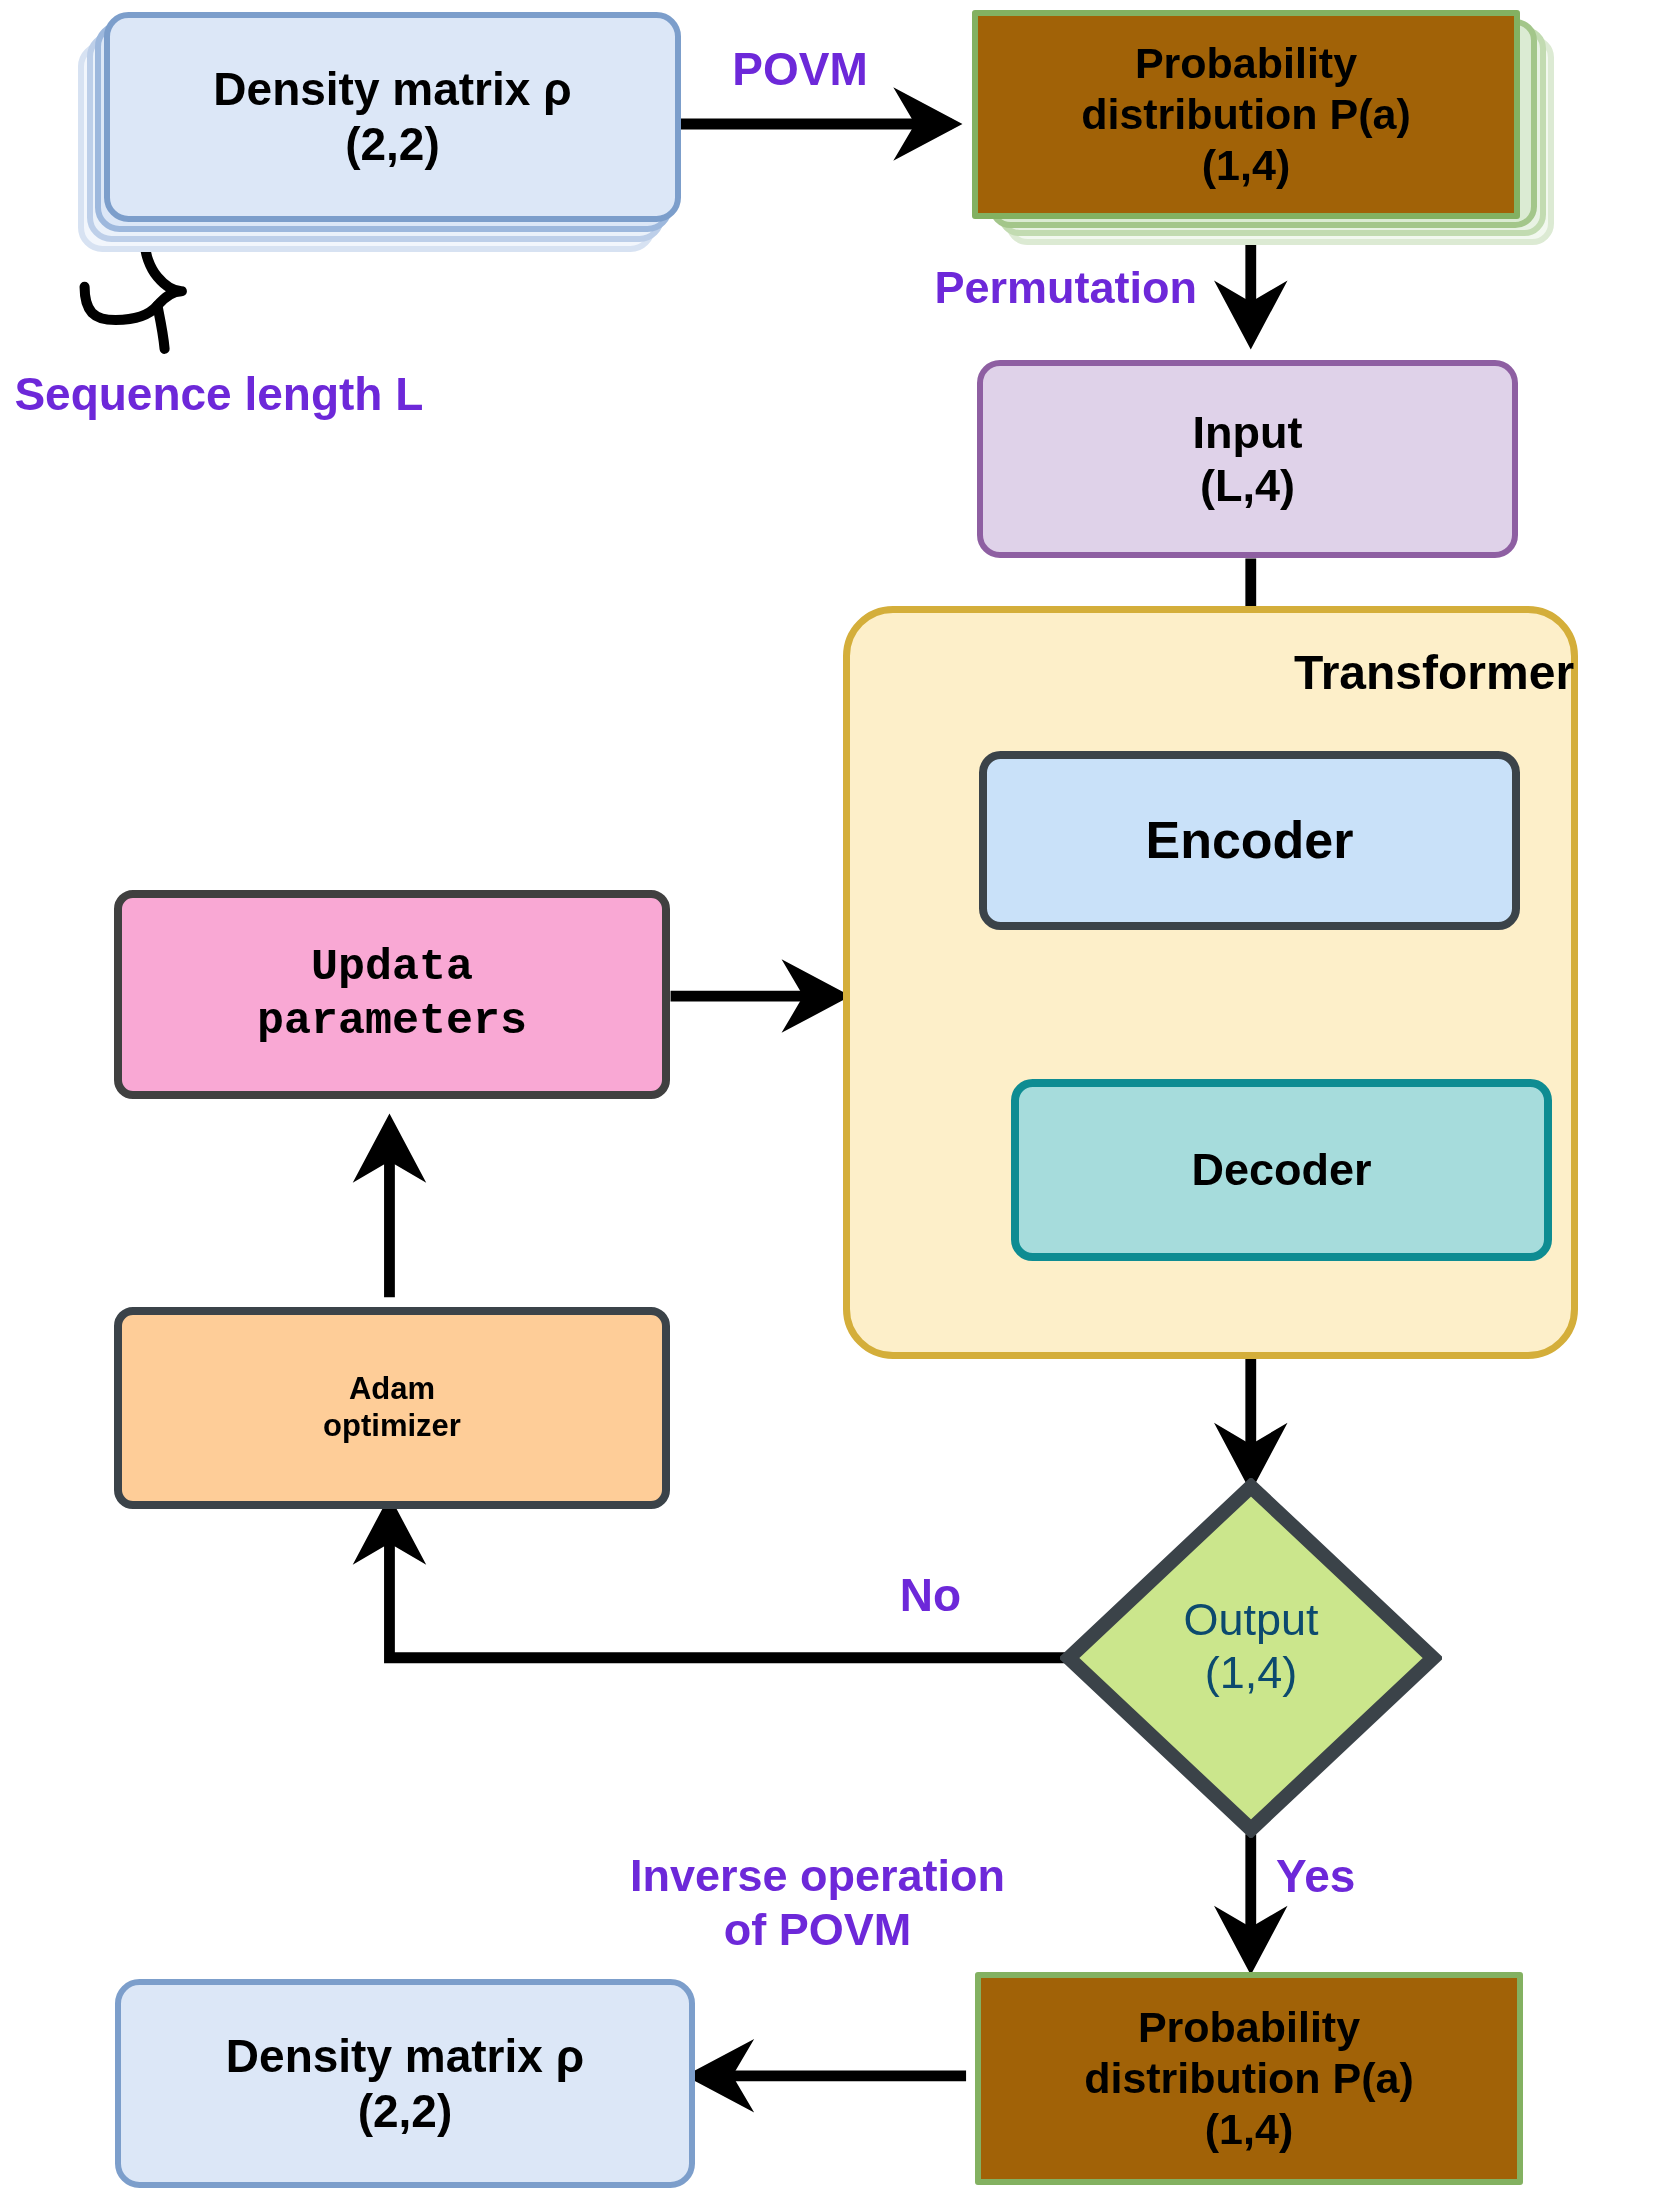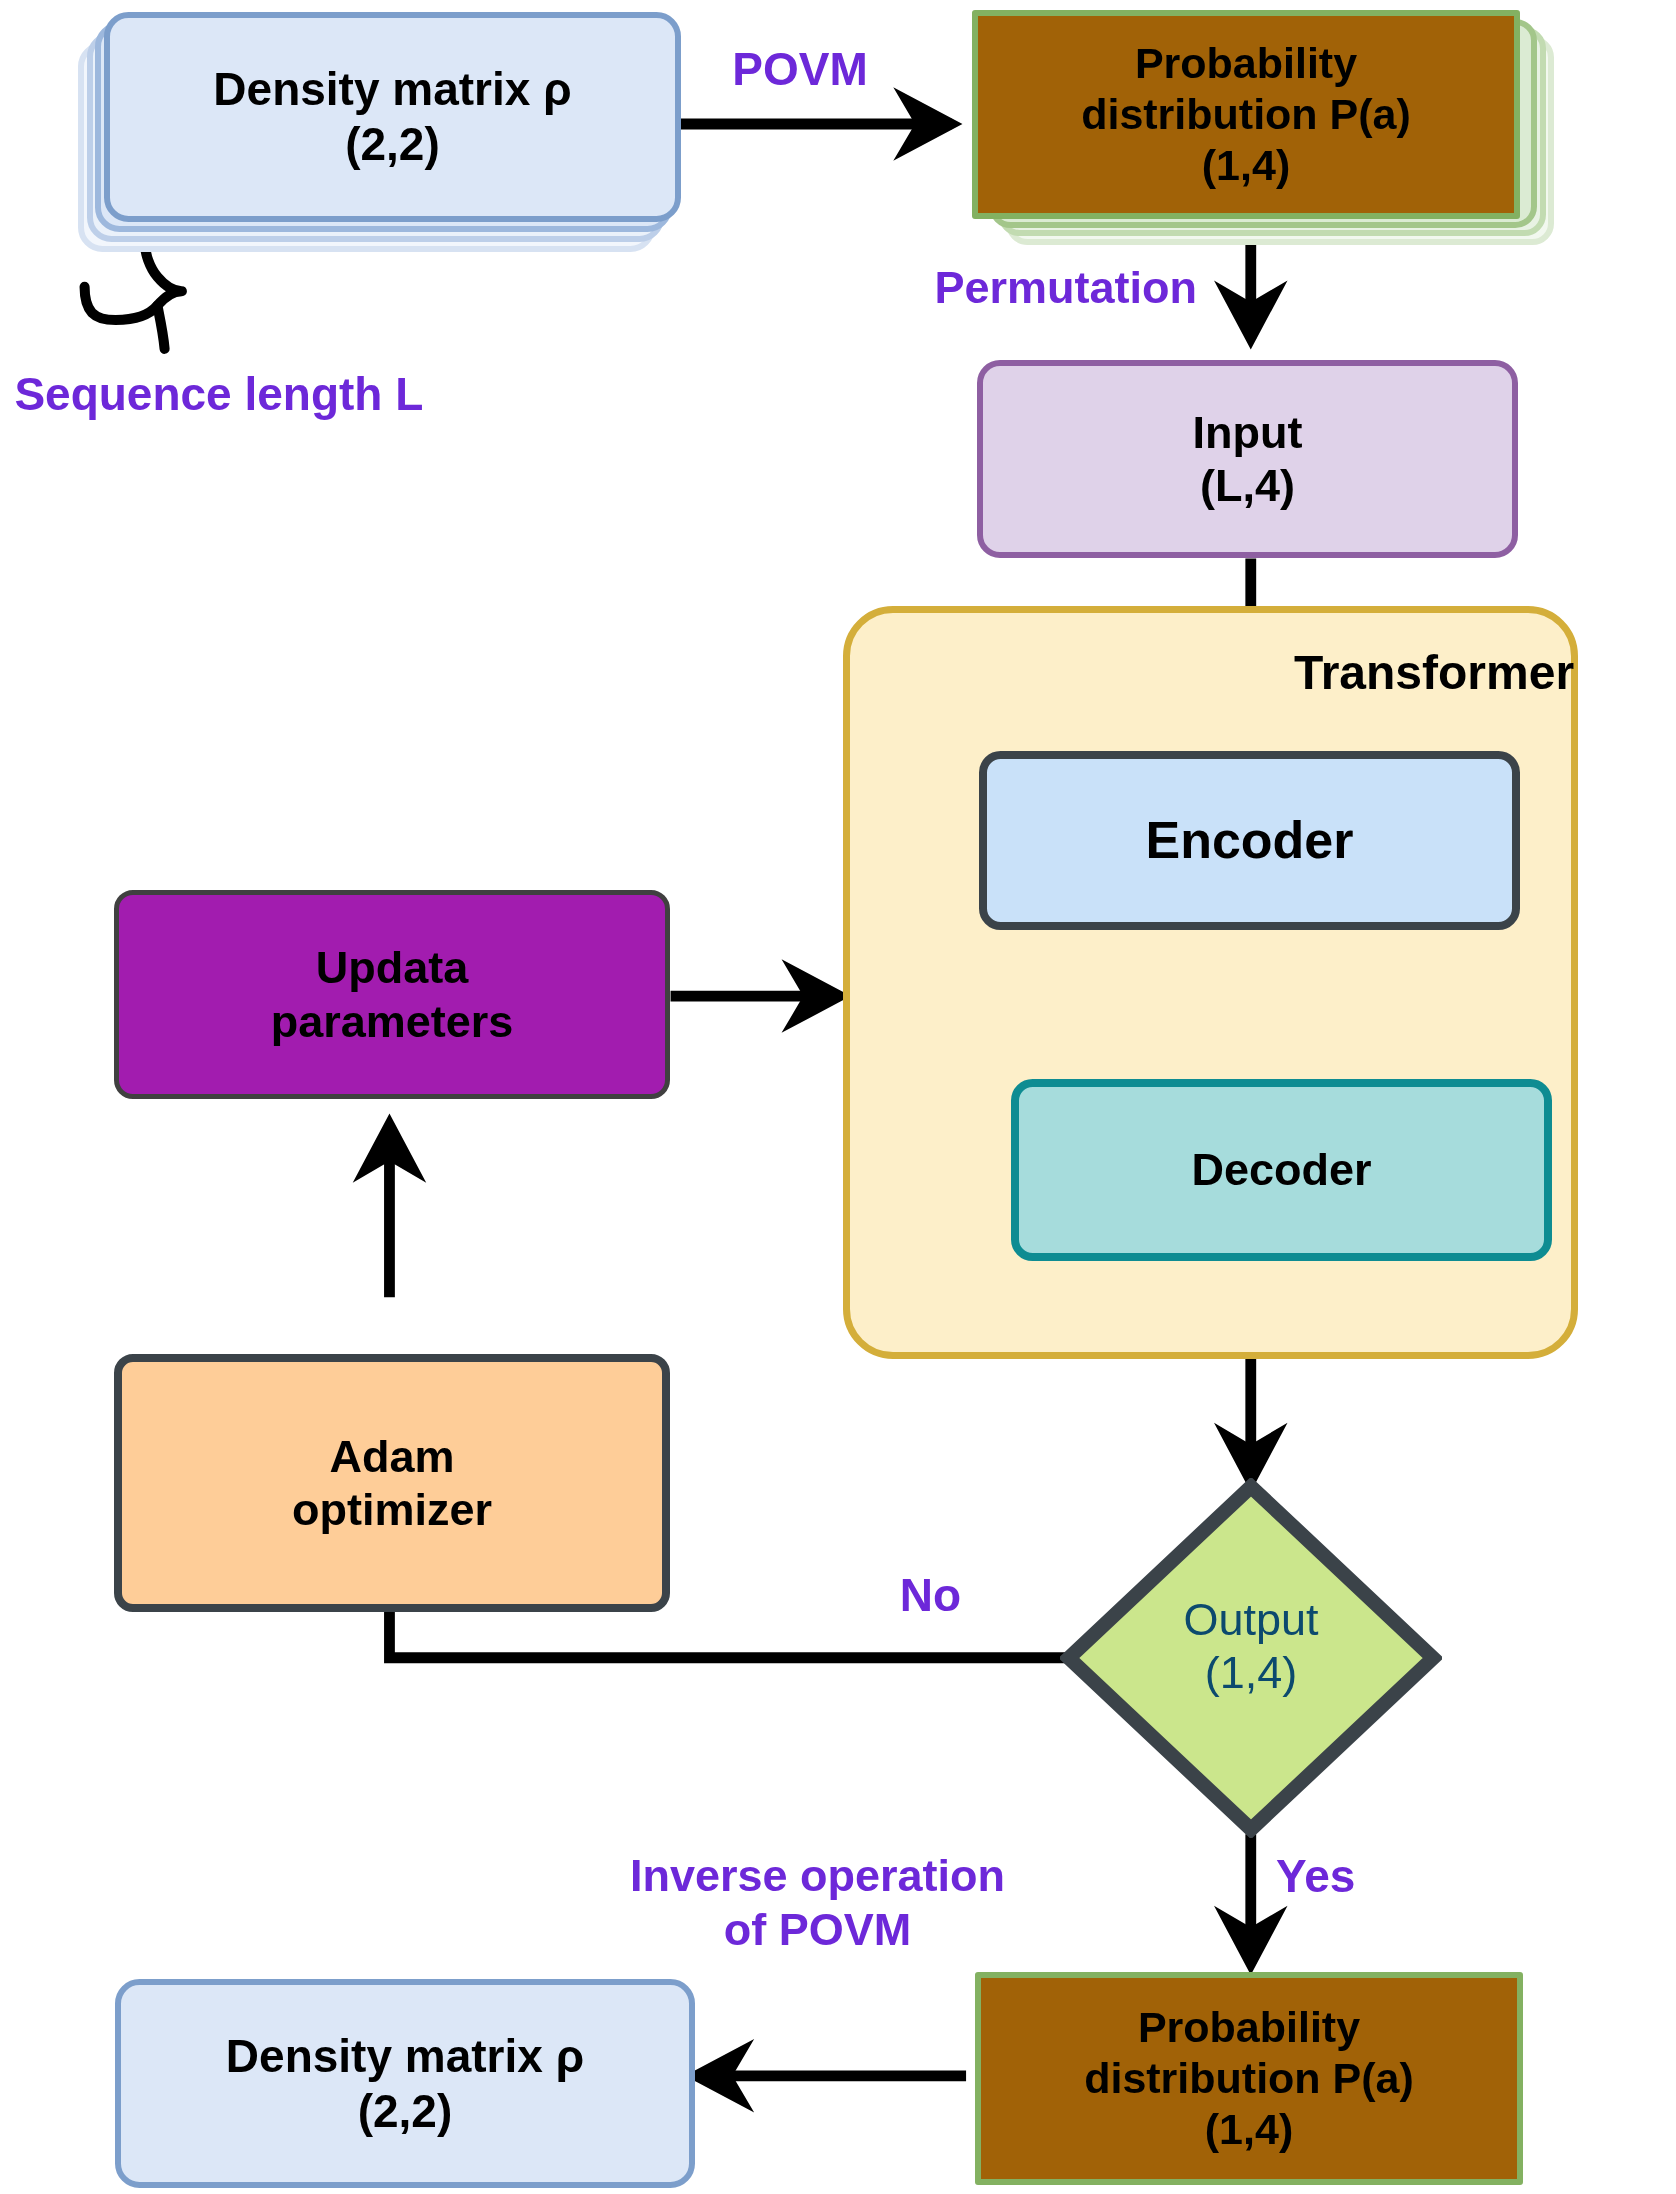--- a/index.html
+++ b/index.html
@@ -84,23 +84,24 @@
     border-radius: 21.6px;
   }
   
   .decoder-box {
     background: #A6DCDC;
     border: 8px solid #0E8C92;
     border-radius: 21.6px;
   }
   
   .updata-box {
-    background: #a21caf;
-    border: 5px solid #404040;
+    background: #f9a8d4;
+    border: 8px solid #404040;
     border-radius: 19px;
+    font-family: Liberation Mono, monospace;
   }
   
   .adam-box {
     background: #FECD98;
     border: 8px solid #3B4349;
     border-radius: 19px;
   }
   
   .diamond-wrap {
     position: absolute;
@@ -208,21 +209,21 @@
   <div class="transformer-box" style="position:absolute; left:843px; top:606px; width:721px; height:739px;"></div>
   <div class="transformer-label" style="left:1294px; top:645px; font-size:48px;">Transformer</div>
 
   <div class="node encoder-box" style="left:979px; top:751px; width:541px; height:179px; font-size:52px;">Encoder</div>
 
   <div class="node decoder-box" style="left:1011px; top:1079px; width:541px; height:182px; font-size:45px;">Decoder</div>
 
   <div class="node updata-box" style="left:114px; top:890px; width:556px; height:209px; font-size:45px;">Updata
 parameters</div>
 
-  <div class="node adam-box" style="left:114px; top:1354px; width:556px; height:258px; font-size:45px;">Adam
+  <div class="node adam-box" style="left:114px; top:1307px; width:556px; height:202px; font-size:31px;">Adam
 optimizer</div>
 
   <div class="diamond-wrap" style="left:1060px; top:1478px; width:382px; height:360px;">
     <svg width="382" height="360" viewBox="0 0 530 500">
       <polygon points="265,12 518,250 265,488 12,250" fill="#CBE68C" stroke="#3B4349" stroke-width="20" stroke-linejoin="miter"></polygon>
     </svg>
     <div class="diamond-label" style="left:0; top:115px; font-size:45px;">Output
 (1,4)</div>
   </div>
 

